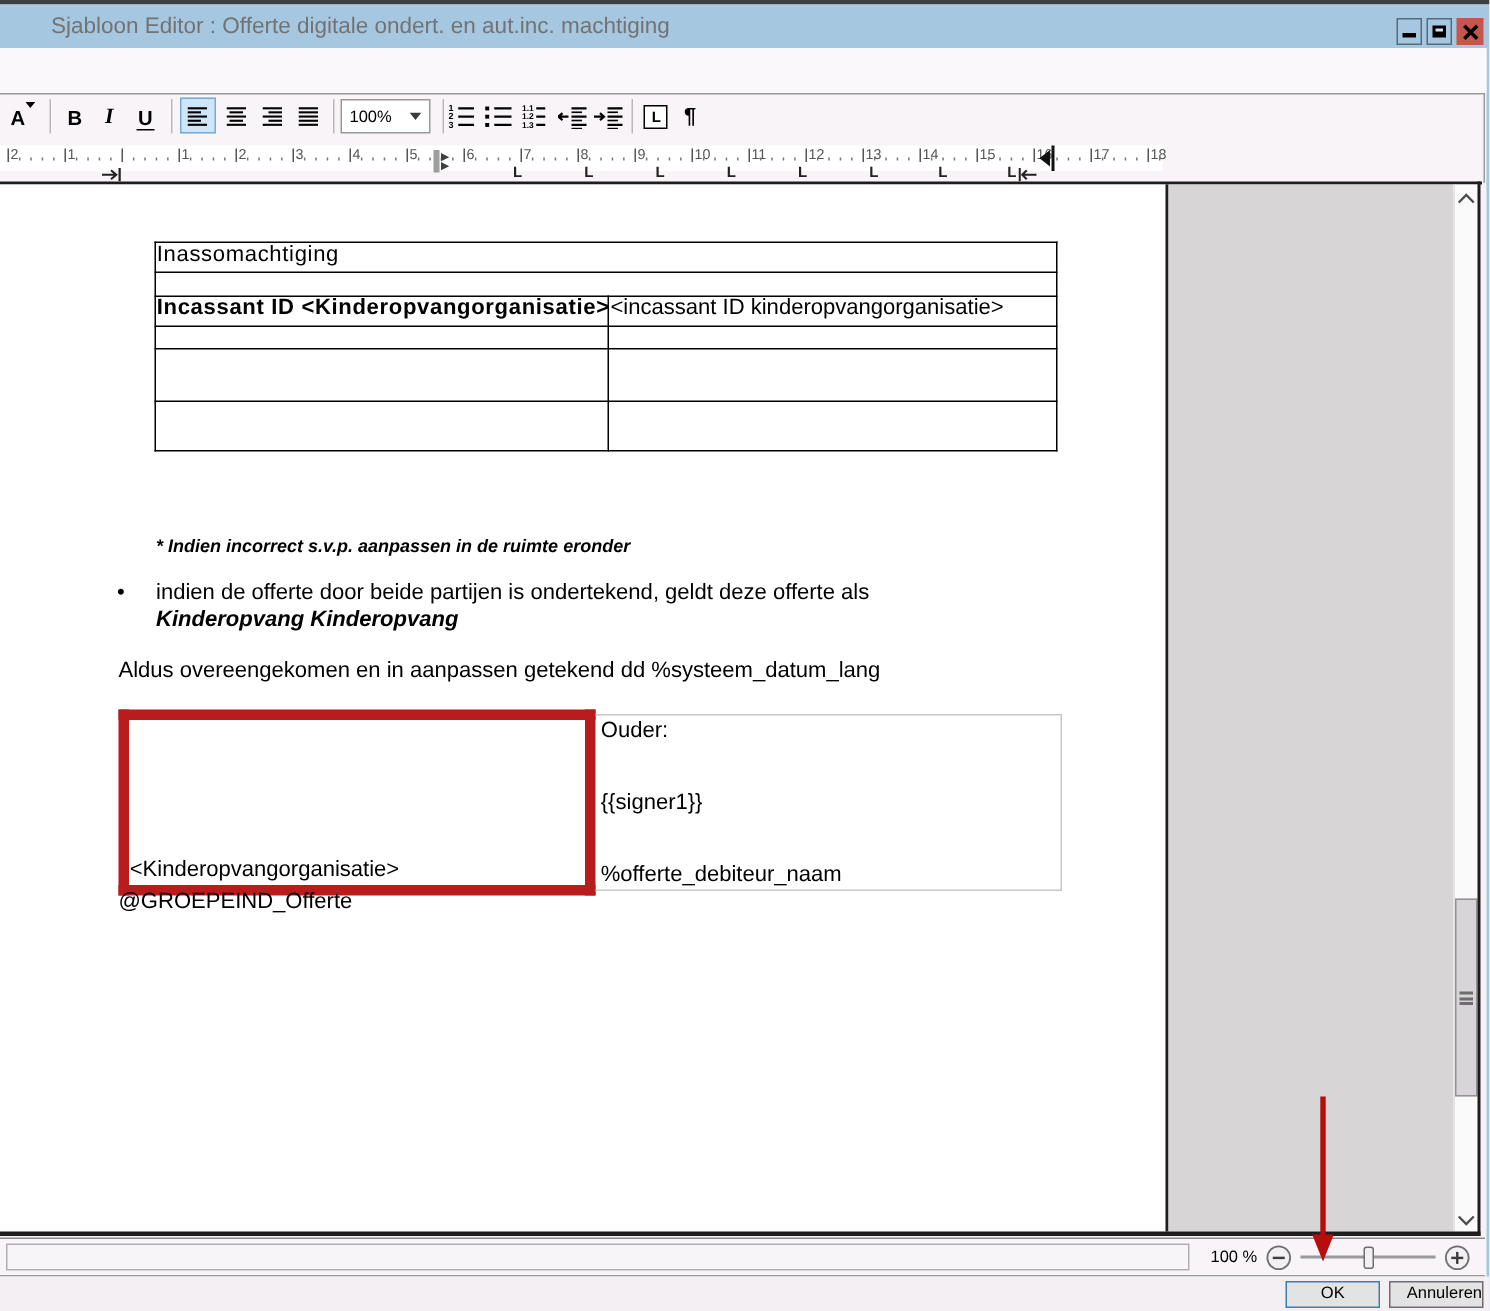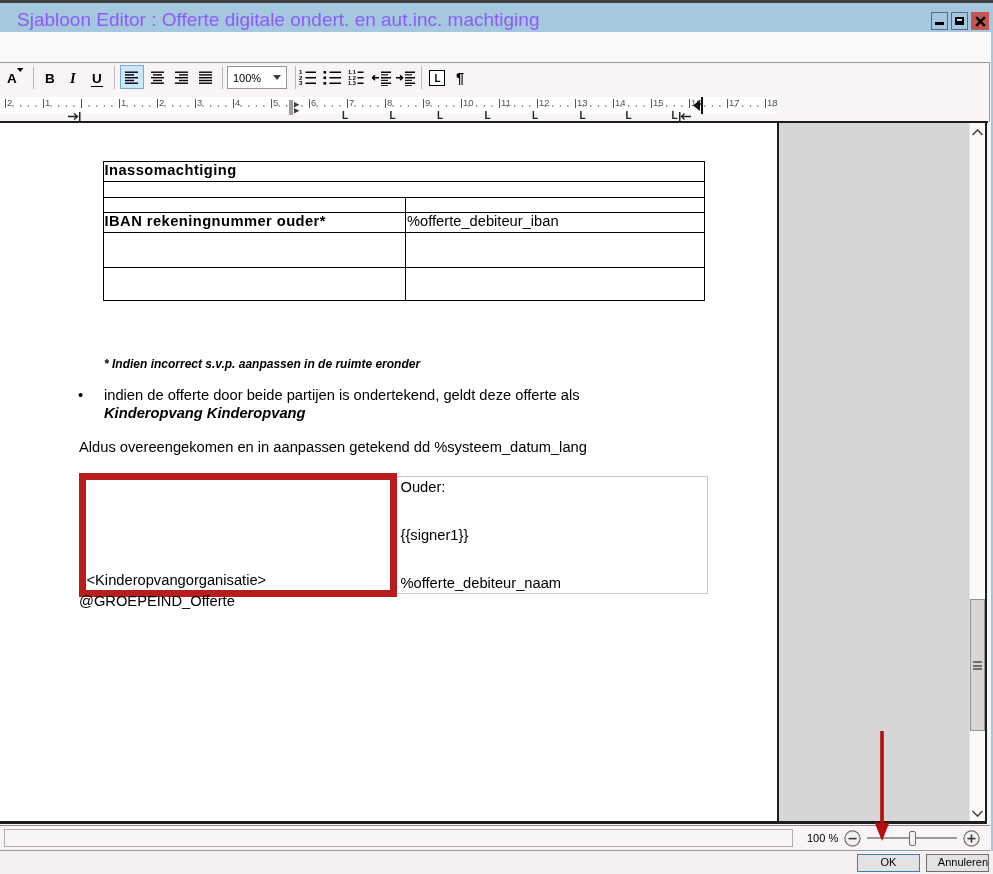--- a/index.html
+++ b/index.html
@@ -1,21 +1,21 @@
 <!DOCTYPE html>
 <html><head><meta charset="utf-8"><style>
 *{margin:0;padding:0;box-sizing:border-box}
 html,body{width:993px;height:874px;overflow:hidden}
 body{position:relative;font-family:"Liberation Sans",sans-serif;background:#f6f2f5}
 .abs{position:absolute}
 </style></head>
 <body>
 <div class="abs" style="left:0;top:0;width:993px;height:3px;background:#3e3e3e"></div>
 <div class="abs" style="left:0;top:3px;width:993px;height:29px;background:#a6c7e0"></div>
-<div class="abs" style="left:17px;top:9px;width:700px;height:20px;font-size:19px;color:#8b5cf6">Sjabloon Editor : Offerte digitale ondert. en aut.inc. machtiging</div>
+<div class="abs" style="left:34px;top:9px;width:700px;height:20px;font-size:15px;color:#737373">Sjabloon Editor : Offerte digitale ondert. en aut.inc. machtiging</div>
 <div class="abs" style="left:931px;top:12px;width:17px;height:18px;background:#a6c7e0;border:1px solid #5a6a78"></div>
 <div class="abs" style="left:935px;top:22px;width:9px;height:3px;background:#000"></div>
 <div class="abs" style="left:951px;top:12px;width:17px;height:18px;background:#a6c7e0;border:1px solid #5a6a78"></div>
 <div class="abs" style="left:954.8px;top:16.8px;width:9.5px;height:8.5px;background:#000"></div>
 <div class="abs" style="left:957.3px;top:19.3px;width:4.6px;height:1.9px;background:#cfe3f2"></div>
 <div class="abs" style="left:971px;top:12px;width:18px;height:18px;background:#c4564c"></div>
 <svg class="abs" style="left:975px;top:16px" width="11" height="11" viewBox="0 0 11 11">
     <path d="M1.2 1.2 L9.8 9.8 M9.8 1.2 L1.2 9.8" stroke="#000" stroke-width="2.4"></path>
   </svg>
 <div class="abs" style="left:991px;top:32px;width:2px;height:842px;background:#a6c7e0"></div>
@@ -280,32 +280,32 @@
 <div class="abs" style="left:985px;top:121px;width:2px;height:703px;background:#1e1e1e"></div>
 <div class="abs" style="left:0;top:821px;width:987px;height:2.5px;background:#1e1e1e"></div>
 <div class="abs" style="left:0;top:824.5px;width:990px;height:1.5px;background:#8d8d8d"></div>
 <table class="abs" style="left:103px;top:161px;width:601px;border-collapse:collapse;table-layout:fixed;font-family:'Liberation Sans',sans-serif;font-size:14.7px;color:#000">
 <colgroup>
       <col style="width:302px">
       <col style="width:299px">
     </colgroup>
 <tbody>
       <tr style="height:19.5px">
-        <td colspan="2" style="border:1.3px solid #000;padding:0.5px 0 0 0.5px;vertical-align:top;line-height:15px;white-space:nowrap"><span style="font-weight:bold;letter-spacing:0.45px">Inassomachtiging</span></td>
+        <td colspan="2" style="border:1.3px solid #000;padding:0.5px 0 0 0.5px;vertical-align:top;line-height:15px;white-space:nowrap"><span style="font-weight:normal;letter-spacing:0.45px">Inassomachtiging</span></td>
       </tr>
 <tr style="height:16.2px">
         <td colspan="2" style="border:1.3px solid #000"></td>
       </tr>
+<tr style="height:20.3px">
+        <td style="border:1.3px solid #000;padding:0.5px 0 0 0.5px;vertical-align:top;line-height:15px;white-space:nowrap"><span style="font-weight:bold;letter-spacing:0.45px">Incassant ID &lt;Kinderopvangorganisatie&gt;</span></td>
+        <td style="border:1.3px solid #000;padding:0.5px 0 0 1px;vertical-align:top;line-height:15px;white-space:nowrap">&lt;incassant ID kinderopvangorganisatie&gt;</td>
+      </tr>
 <tr style="height:15.4px">
         <td style="border:1.3px solid #000"></td>
         <td style="border:1.3px solid #000"></td>
-      </tr>
-<tr style="height:20.3px">
-        <td style="border:1.3px solid #000;padding:0.5px 0 0 0.5px;vertical-align:top;line-height:15px;white-space:nowrap"><span style="font-weight:bold;letter-spacing:0.45px">IBAN rekeningnummer ouder*</span></td>
-        <td style="border:1.3px solid #000;padding:0.5px 0 0 1px;vertical-align:top;line-height:15px;white-space:nowrap">%offerte_debiteur_iban</td>
       </tr>
 <tr style="height:34.2px">
         <td style="border:1.3px solid #000"></td>
         <td style="border:1.3px solid #000"></td>
       </tr>
 <tr style="height:33.5px">
         <td style="border:1.3px solid #000"></td>
         <td style="border:1.3px solid #000"></td>
       </tr>
 </tbody>

